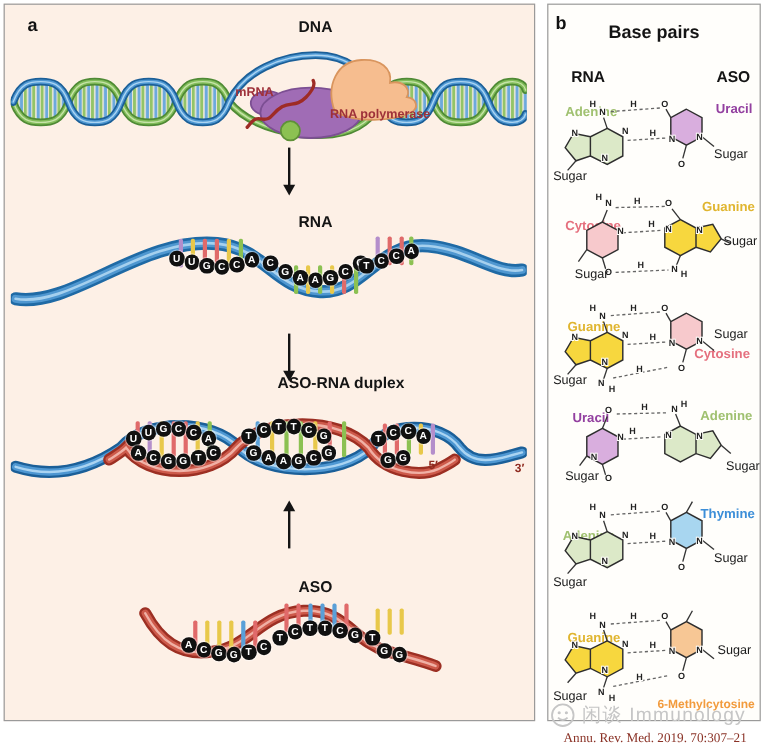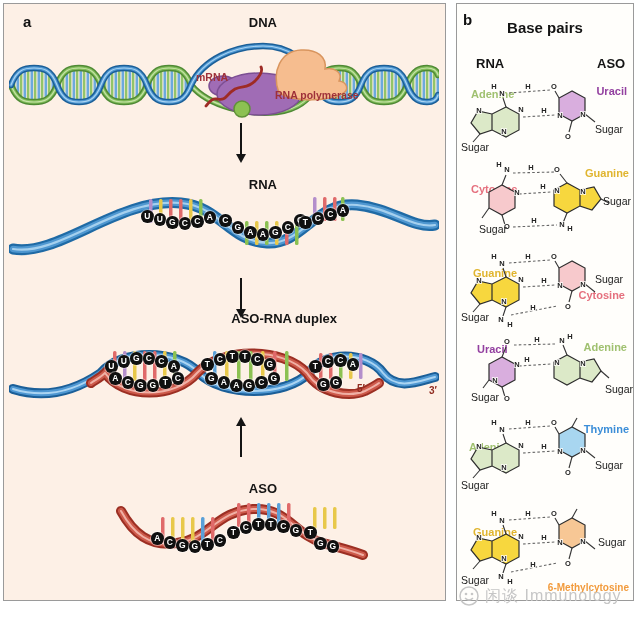--- a/index.html
+++ b/index.html
@@ -422,14 +422,15 @@
 
   <div class="watermark">
     <svg width="24" height="24" viewBox="0 0 24 24">
       <circle cx="12" cy="12" r="9" fill="none" stroke="#c6c6c6" stroke-width="1.5"></circle>
       <circle cx="9" cy="10" r="1.3" fill="#c6c6c6"></circle>
       <circle cx="15" cy="10" r="1.3" fill="#c6c6c6"></circle>
       <path d="M8,14 Q12,18 16,14" fill="none" stroke="#c6c6c6" stroke-width="1.5"></path>
     </svg>
     <span class="wm-text">闲谈 Immunology</span>
   </div>
+  <div class="citation">Annu. Rev. Med. 2019. 70:307–21</div>
 
 </div>
 
 </body></html>

